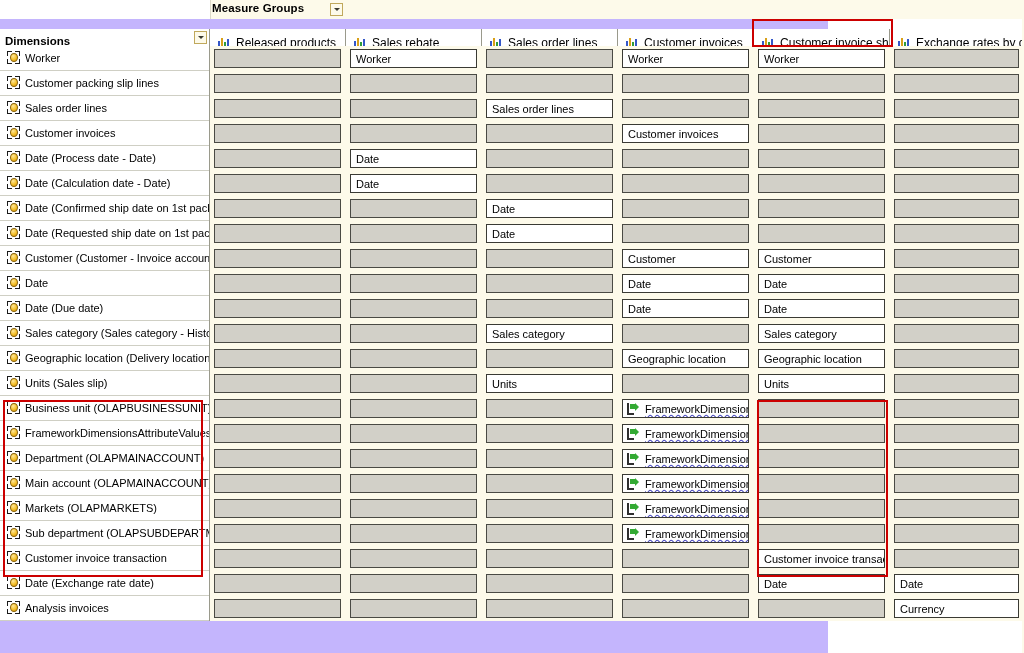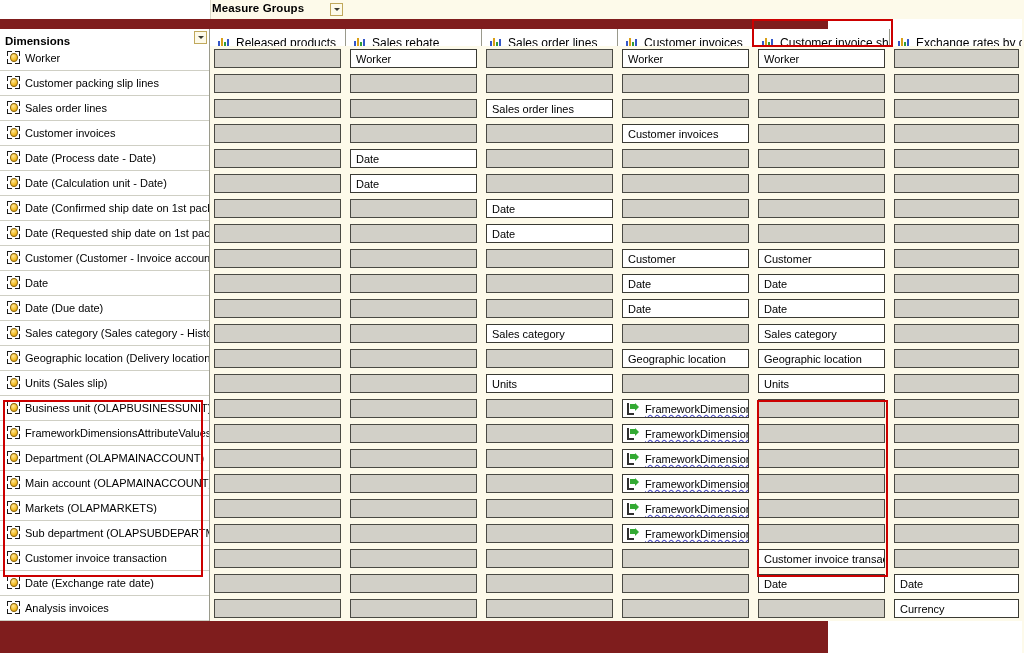--- a/index.html
+++ b/index.html
@@ -14,21 +14,21 @@
     font-family: "Liberation Sans", sans-serif;
     font-size: 11px;
     color: #000;
   }
 
   
   #dimension-usage {
     position: relative;
     width: 828px;
     height: 653px;
-    background: #7f1d1d;
+    background: #c4b5fd;
     box-sizing: border-box;
   }
 
   
   .top-strip {
     position: absolute;
     left: 0; top: 0;
     width: 1024px; height: 19px;
     background: #fdfaea;
   }
@@ -394,21 +394,21 @@
           <span class="lbl">Date (Process date - Date)</span>
         </div>
         <div class="dim-row">
           <span class="dimicon">
             <span class="ball"></span>
             <span class="c c1"></span>
             <span class="c c2"></span>
             <span class="c c3"></span>
             <span class="c c4"></span>
           </span>
-          <span class="lbl">Date (Calculation unit - Date)</span>
+          <span class="lbl">Date (Calculation date - Date)</span>
         </div>
         <div class="dim-row">
           <span class="dimicon">
             <span class="ball"></span>
             <span class="c c1"></span>
             <span class="c c2"></span>
             <span class="c c3"></span>
             <span class="c c4"></span>
           </span>
           <span class="lbl">Date (Confirmed ship date on 1st packing s...</span>

